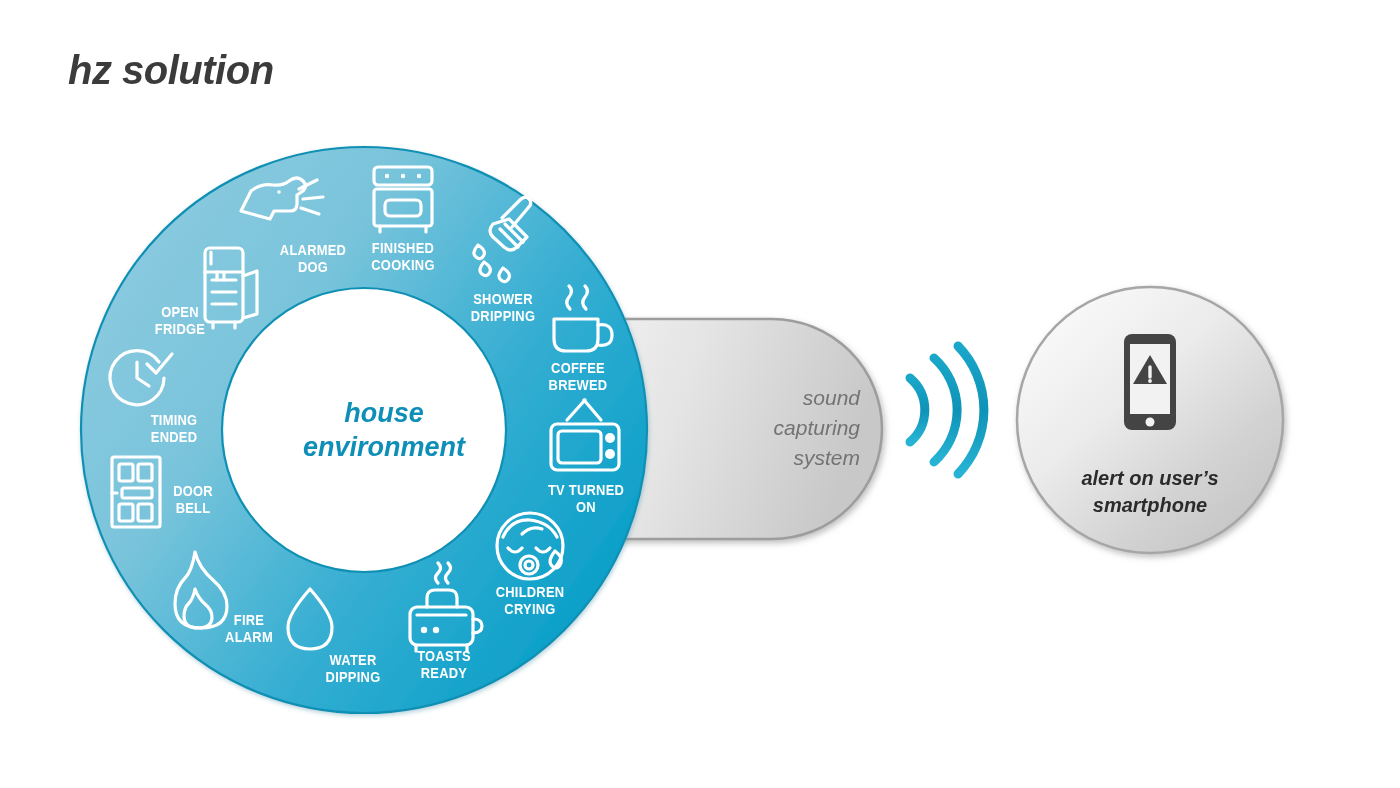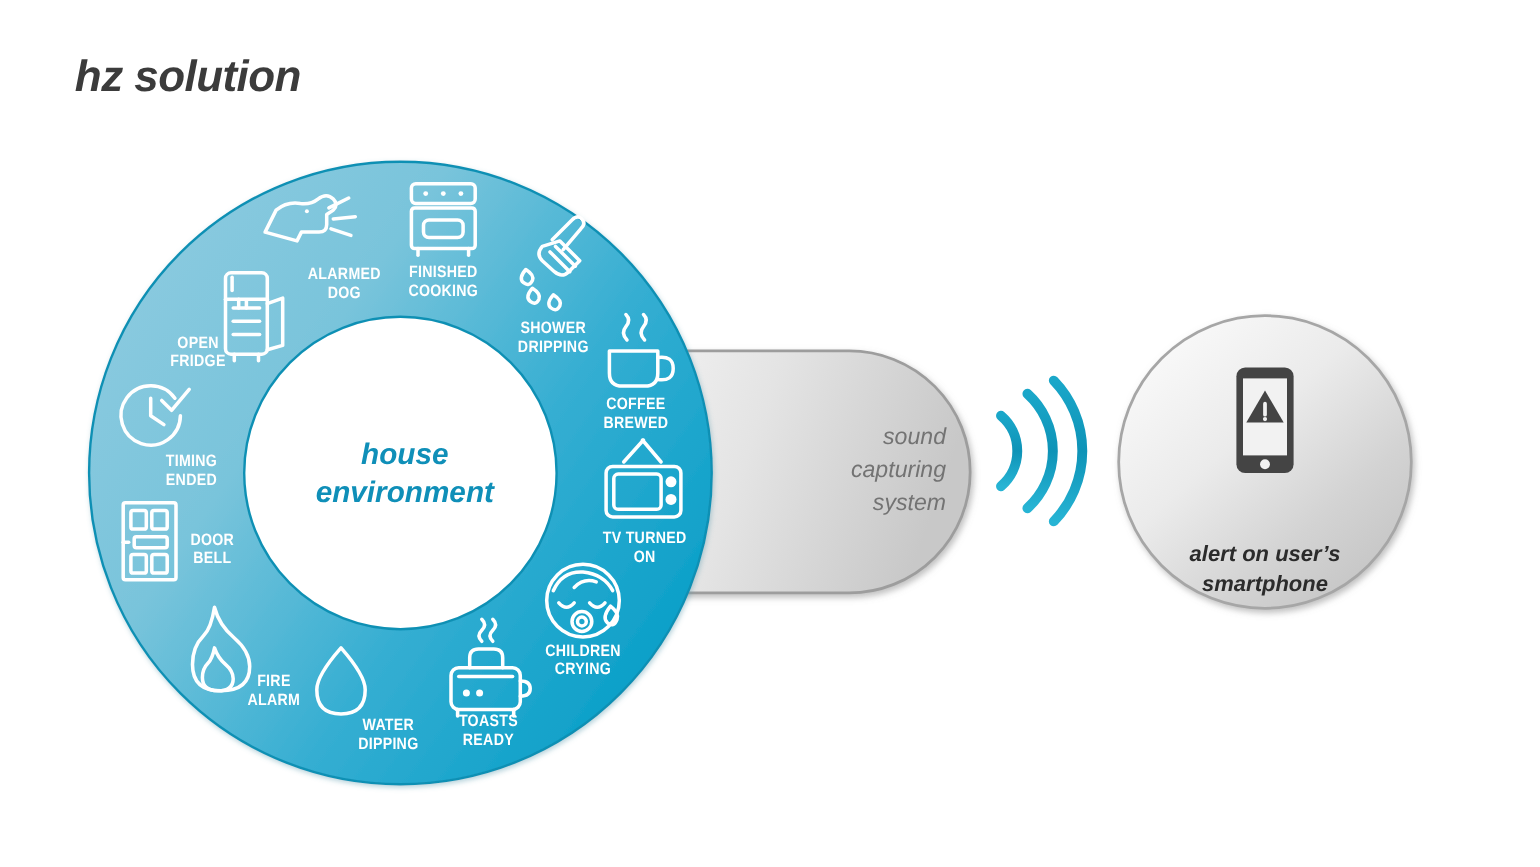--- a/index.html
+++ b/index.html
@@ -54,21 +54,21 @@
     text-align: center;
     transform: translate(-50%, -50%) scaleX(0.86);
     white-space: pre-line;
     text-transform: uppercase;
     pointer-events: none;
   }
 
   
   #center-text {
     position: absolute;
-    left: 368px;
+    left: 384px;
     top: 430px;
     transform: translate(-50%, -50%);
     color: #0f8fb8;
     font-size: 27px;
     font-weight: bold;
     font-style: italic;
     line-height: 34px;
     text-align: center;
     white-space: pre-line;
     width: 260px;
@@ -97,21 +97,20 @@
     top: 492px;
     transform: translate(-50%, -50%);
     color: #2b2b2b;
     font-size: 20px;
     font-weight: bold;
     font-style: italic;
     line-height: 27px;
     text-align: center;
     white-space: pre-line;
     width: 240px;
-    margin-top: 26px;
   }
 </style>
 </head>
 <body>
 
 <div id="stage">
 
   <div id="page-title">hz solution</div>
 
   <svg class="svg-layer" viewBox="0 0 1400 788">

